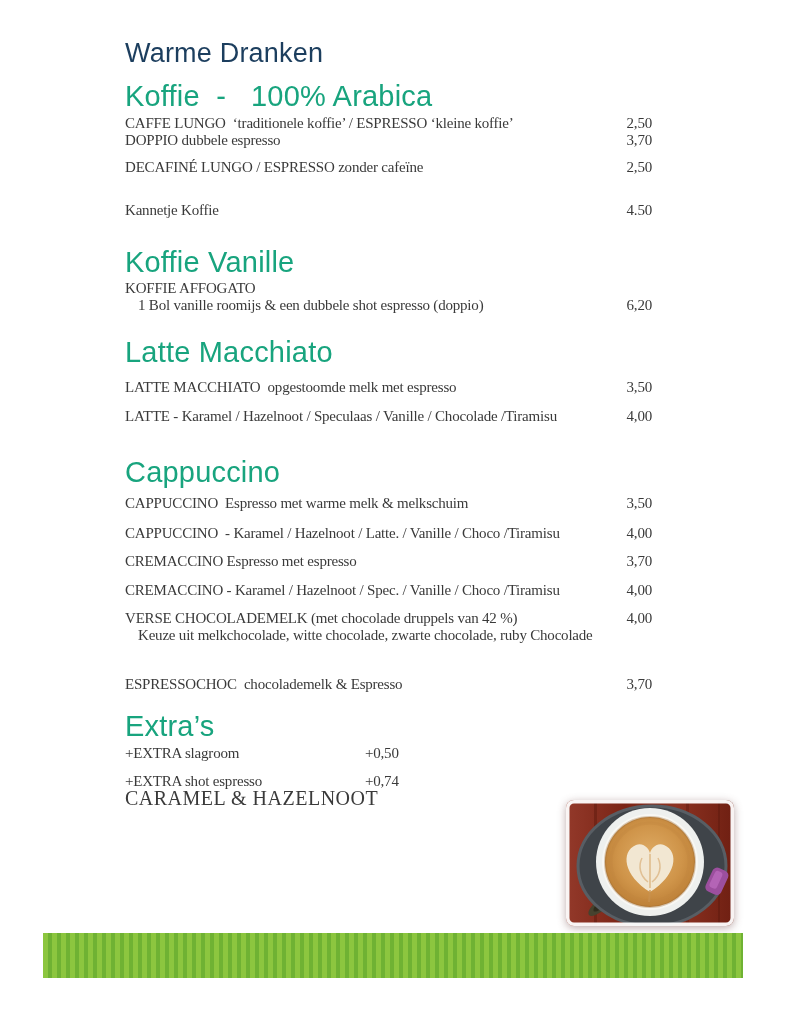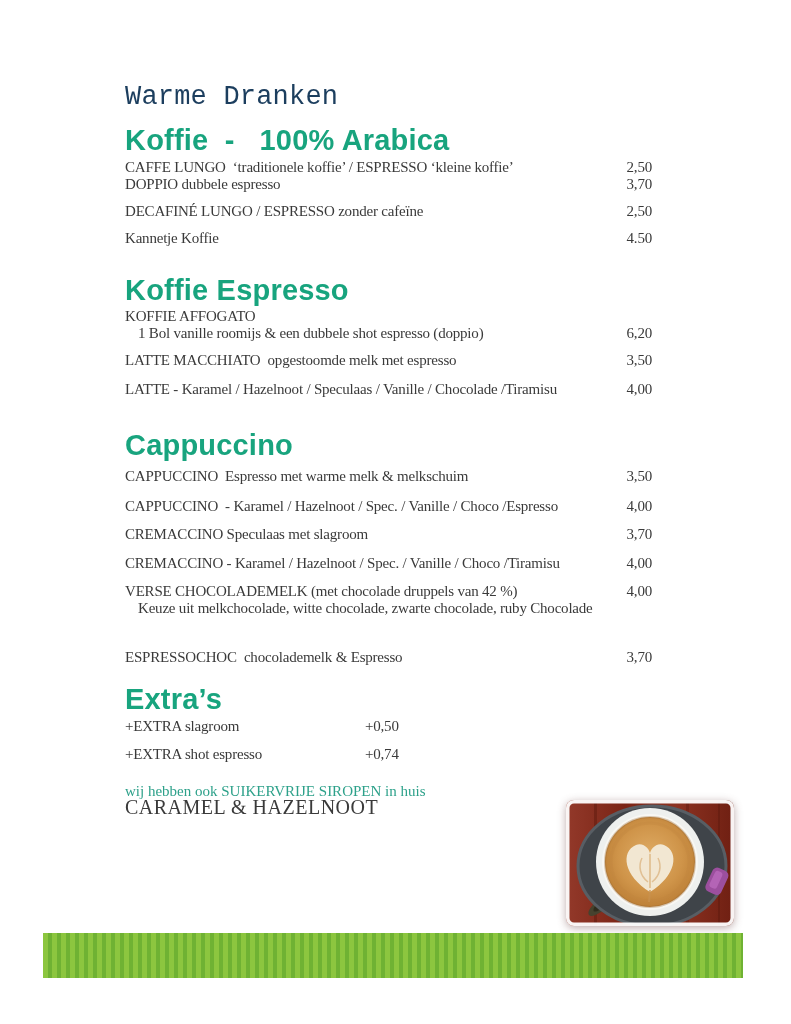--- a/index.html
+++ b/index.html
@@ -4,46 +4,45 @@
 <style>
   * { margin:0; padding:0; box-sizing:border-box; }
   body { background:#e8e8e8; font-family:"Liberation Serif", serif; }
   .page {
     position:relative; width:791px; height:1024px; margin:0 auto;
     background:#ffffff; overflow:hidden;
   }
   .content { position:absolute; left:125px; top:38px; width:527px; }
 
   .doc-title {
-    font-family:Liberation Mono, monospace;
+    font-family:Liberation Sans, sans-serif;
     font-size:27px; line-height:30px; color:#1c3e5e; letter-spacing:.2px;
     white-space:pre;
-    margin-top:44px;
   }
   .h2 {
     font-family:"Liberation Sans", sans-serif;
-    font-size:29px; line-height:32px; color:#18a47e; font-weight:700;
+    font-size:29px; line-height:32px; color:#18a47e; font-weight:400;
     white-space:pre; letter-spacing:.2px;
   }
   .row {
     display:flex; justify-content:space-between; align-items:flex-end;
     font-size:15px; line-height:16.5px; color:#3a3a3a; letter-spacing:-.2px;
   }
   .row .txt { white-space:pre; flex:1 1 auto; min-width:0; }
   .row .price { flex:0 0 42px; text-align:right; white-space:pre; }
   .row.extra { position:relative; display:block; }
   .row.extra .price { position:absolute; left:240px; top:0; text-align:left; }
   .indent .txt { padding-left:13px; }
 
   .footer1 { font-size:15px; line-height:16.5px; color:#2da18a; white-space:pre; }
   .footer2 { font-size:20px; line-height:17px; color:#3a3a3a; letter-spacing:.5px; white-space:pre; }
 
   .mt2{margin-top:2px}.mt3{margin-top:3px}.mt6{margin-top:11px}.mt7{margin-top:7px}
   .mt12{margin-top:12px}.mt13{margin-top:13px}.mt16{margin-top:33px}.mt17{margin-top:17px}
-  .mt20{margin-top:20px}.mt23{margin-top:23px}.mt26{margin-top:10px}.mt28{margin-top:28px}
+  .mt20{margin-top:20px}.mt23{margin-top:23px}.mt26{margin-top:26px}.mt28{margin-top:28px}
   .mt32{margin-top:32px}.mt36{margin-top:36px}
 
   .photo {
     position:absolute; left:566px; top:800px; width:168px; height:126px;
     border-radius:8px; overflow:hidden;
     box-shadow:0 2px 8px rgba(110,70,70,.45);
   }
   .photo svg { display:block; width:100%; height:100%; }
 
   .stripe-bar {
@@ -72,49 +71,50 @@
     </div>
     <div class="row mt6">
       <span class="txt">DECAFINÉ LUNGO / ESPRESSO zonder cafeïne</span>
       <span class="price">2,50</span>
     </div>
     <div class="row mt26">
       <span class="txt">Kannetje Koffie</span>
       <span class="price">4.50</span>
     </div>
 
-    <h2 class="h2 mt28">Koffie Espresso</h2>
+    <h2 class="h2 mt28">Koffie Vanille</h2>
     <div class="row mt2">
       <span class="txt">KOFFIE AFFOGATO</span>
     </div>
     <div class="row indent">
       <span class="txt">1 Bol vanille roomijs &amp; een dubbele shot espresso (doppio)</span>
       <span class="price">6,20</span>
     </div>
 
+    <h2 class="h2 mt23">Latte Macchiato</h2>
     <div class="row mt6">
       <span class="txt">LATTE MACCHIATO  opgestoomde melk met espresso</span>
       <span class="price">3,50</span>
     </div>
     <div class="row mt12">
       <span class="txt">LATTE - Karamel / Hazelnoot / Speculaas / Vanille / Chocolade /Tiramisu</span>
       <span class="price">4,00</span>
     </div>
 
     <h2 class="h2 mt32">Cappuccino</h2>
     <div class="row mt7">
       <span class="txt">CAPPUCCINO  Espresso met warme melk &amp; melkschuim</span>
       <span class="price">3,50</span>
     </div>
     <div class="row mt13">
-      <span class="txt">CAPPUCCINO  - Karamel / Hazelnoot / Spec. / Vanille / Choco /Espresso</span>
+      <span class="txt">CAPPUCCINO  - Karamel / Hazelnoot / Latte. / Vanille / Choco /Tiramisu</span>
       <span class="price">4,00</span>
     </div>
     <div class="row mt12">
-      <span class="txt">CREMACCINO Speculaas met slagroom</span>
+      <span class="txt">CREMACCINO Espresso met espresso</span>
       <span class="price">3,70</span>
     </div>
     <div class="row mt12">
       <span class="txt">CREMACCINO - Karamel / Hazelnoot / Spec. / Vanille / Choco /Tiramisu</span>
       <span class="price">4,00</span>
     </div>
 
     <div class="row mt12">
       <span class="txt">VERSE CHOCOLADEMELK (met chocolade druppels van 42 %)</span>
       <span class="price">4,00</span>
@@ -130,21 +130,20 @@
     <h2 class="h2 mt17">Extra’s</h2>
     <div class="row extra mt3">
       <span class="txt">+EXTRA slagroom</span>
       <span class="price">+0,50</span>
     </div>
     <div class="row extra mt12">
       <span class="txt">+EXTRA shot espresso</span>
       <span class="price">+0,74</span>
     </div>
 
-    <div class="footer1 mt20">wij hebben ook SUIKERVRIJE SIROPEN in huis</div>
     <div class="footer2">CARAMEL &amp; HAZELNOOT</div>
   </div>
 
   <div class="photo">
     <svg viewBox="0 0 168 126" xmlns="http://www.w3.org/2000/svg">
       <defs>
         <linearGradient id="wood" x1="0" y1="0" x2="1" y2="0">
           <stop offset="0" stop-color="#93392a"></stop>
           <stop offset="0.35" stop-color="#7a2415"></stop>
           <stop offset="0.65" stop-color="#8d3322"></stop>

